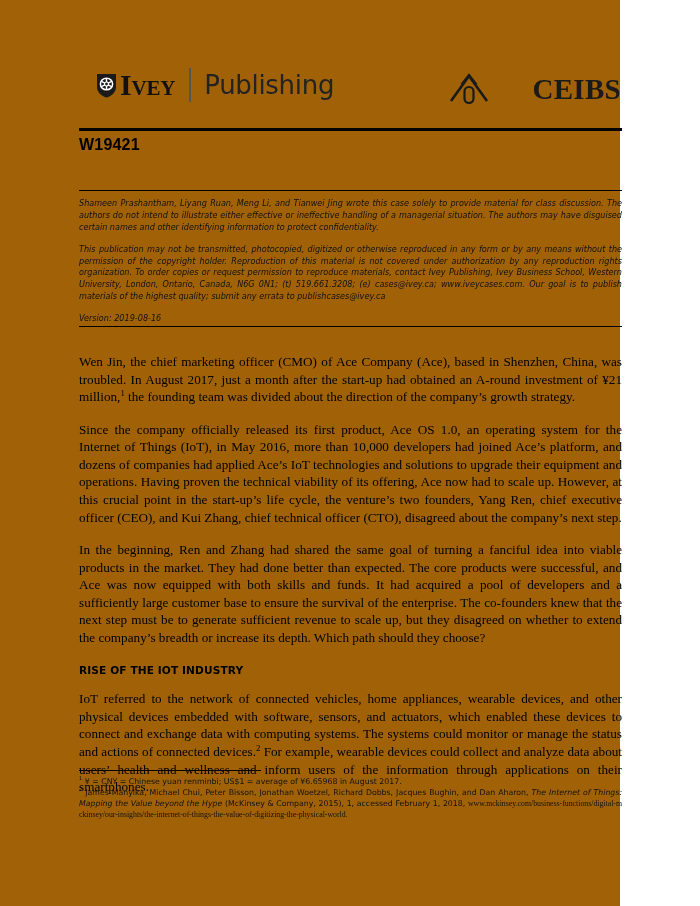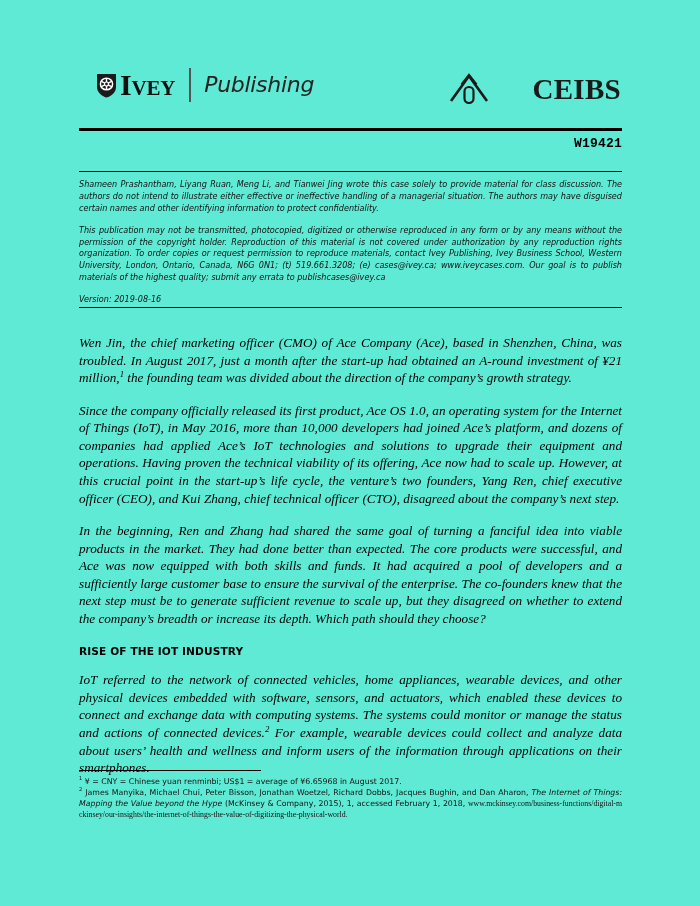--- a/index.html
+++ b/index.html
@@ -9,23 +9,23 @@
   }
   body {
     width: 700px;
     height: 906px;
     overflow: hidden;
     font-family: "Liberation Serif", serif;
     color: #000000;
   }
   .page {
     position: relative;
-    width: 700px;
+    width: 620px;
     height: 906px;
-    background: #5eead4;
+    background: #a16207;
     box-sizing: border-box;
   }
   .content {
     position: absolute;
     left: 79px;
     top: 0;
     width: 543px;
   }
 
   
@@ -58,26 +58,25 @@
   .logo-divider {
     display: inline-block;
     width: 2px;
     height: 34px;
     background: #555555;
     margin: 0 13px 0 14px;
     vertical-align: middle;
   }
   .publishing-word {
     font-family: "DejaVu Sans", sans-serif;
-    font-size: 22px;
+    font-size: 26px;
     font-weight: 400;
     letter-spacing: -0.3px;
     color: #232323;
     line-height: 1;
-    font-style: italic;
   }
   .ceibs-logo {
     position: absolute;
     right: 1px;
     top: 70px;
     display: flex;
     align-items: center;
     gap: 41px;
   }
   .ceibs-mark {
@@ -100,41 +99,40 @@
     height: 3px;
     background: #000000;
     margin: 0;
   }
   .rule-thin {
     height: 1px;
     background: #000000;
     margin: 0;
   }
   .doc-number {
-    text-align: right;
-    font-family: Liberation Mono, monospace;
-    font-size: 13px;
+    font-family: Liberation Sans, sans-serif;
+    font-size: 16px;
     font-weight: 700;
     margin-top: 5px;
     letter-spacing: 0.2px;
   }
 
   
   .case-title {
     font-family: "DejaVu Sans", sans-serif;
     font-size: 13.5px;
     font-weight: 700;
     letter-spacing: -0.1px;
     margin-top: 29px;
     margin-bottom: 0;
   }
 
   
   .disclaimer-block {
-    margin-top: 20px;
+    margin-top: 36px;
   }
   .disclaimer-block .rule-thin.top { margin-bottom: 7px; }
   .disclaimer-p {
     font-family: "DejaVu Sans", sans-serif;
     font-style: italic;
     font-size: 8.1px;
     line-height: 1.47;
     text-align: justify;
     margin: 0 0 10px 0;
     color: #111111;
@@ -152,21 +150,20 @@
   
   .body-area {
     margin-top: 26px;
   }
   .body-p {
     font-family: "Liberation Serif", serif;
     font-size: 13.2px;
     line-height: 1.33;
     text-align: justify;
     margin: 0 0 15px 0;
-    font-style: italic;
   }
   .body-p.last { margin-bottom: 0; }
   .section-head {
     font-family: "DejaVu Sans", sans-serif;
     font-size: 10.6px;
     font-weight: 700;
     letter-spacing: 0.1px;
     margin: 18px 0 14px 0;
   }
   sup {

